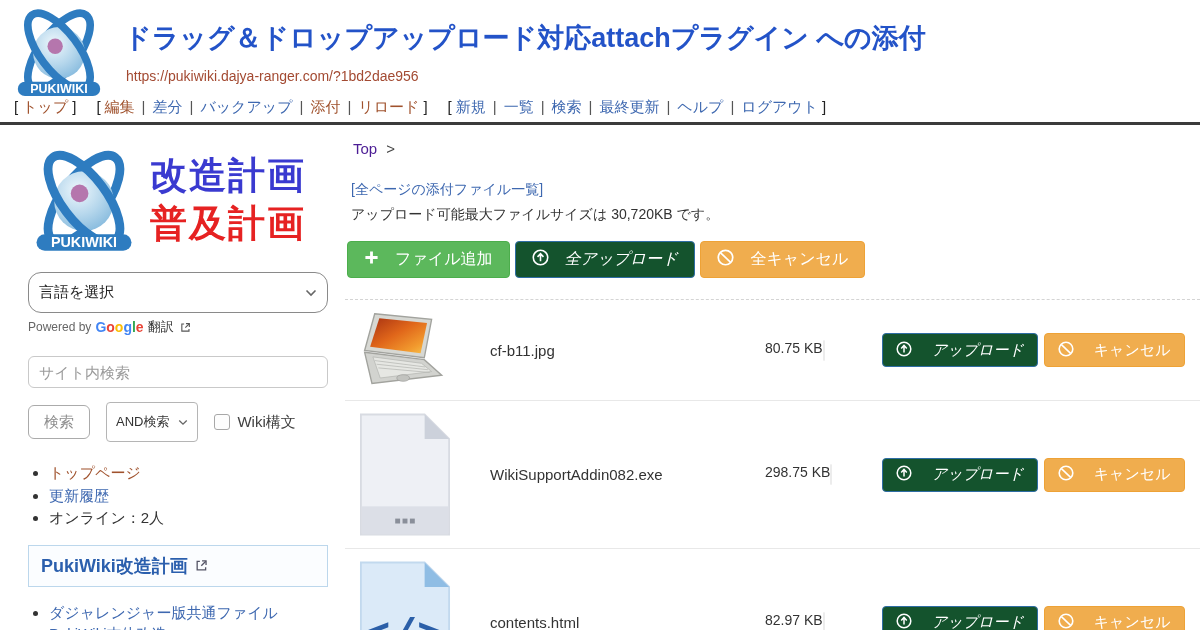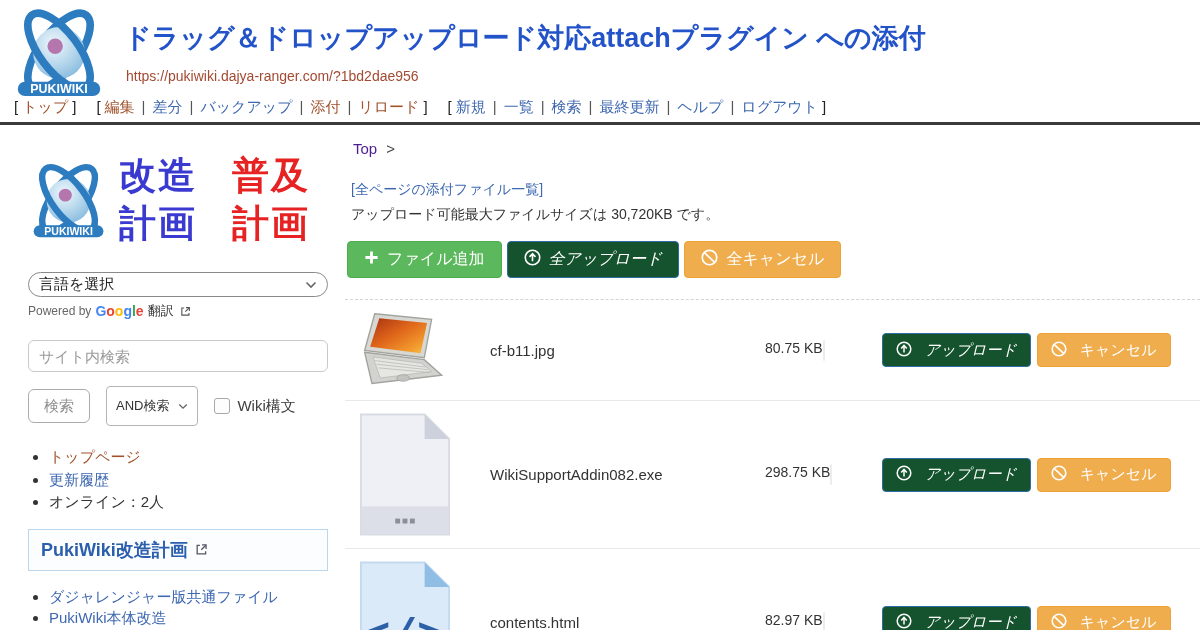--- a/index.html
+++ b/index.html
@@ -26,25 +26,25 @@
   .head-rule { position:absolute; left:0; right:0; top:122px; height:3px; background:#3b3b3b; }
 
   
   .cols { display:flex; }
   aside { width:345px; flex:0 0 345px; padding:12px 0 0 28px; }
   main  { flex:1; padding-top:6px; }
 
   
   .side-logo { display:flex; align-items:center; height:124px; }
   .side-logo svg.atom { width:112px; height:106px; }
-  .side-logo .slogan { margin-left:10px; display:flex; flex-direction:row; line-height:1.3; }
+  .side-logo .slogan { margin-left:10px; display:flex; flex-direction:column; line-height:1.3; }
   .slogan .l1 { font-size:37px; font-weight:bold; letter-spacing:2px; color:#3a3ad0; }
   .slogan .l2 { font-size:37px; font-weight:bold; letter-spacing:2px; color:#e62222; }
 
-  .fake-select { width:300px; height:25px; margin-top:10px; border:1px solid #8a8a8a;
+  .fake-select { width:300px; height:41px; margin-top:10px; border:1px solid #8a8a8a;
     border-radius:13px; background:#fff; display:flex; align-items:center;
     justify-content:space-between; padding:0 10px; font-size:15px; color:#222; }
   .chev { display:inline-flex; }
 
   .powered { margin-top:5px; display:flex; align-items:center; gap:4px;
     font-size:12px; color:#666; }
   .gword { font-weight:bold; font-size:14px; letter-spacing:0; }
   .gl0,.gl3 { color:#4285F4; } .gl1,.gl5 { color:#EA4335; }
   .gl2 { color:#FBBC05; } .gl4 { color:#34A853; }
   .trans { font-size:13px; color:#333; }
@@ -76,26 +76,26 @@
   
   .breadcrumb { margin:8px 0 0 8px; font-size:15px; display:flex; gap:9px; align-items:center; }
   .breadcrumb .root { color:#4c1d95; }
   .breadcrumb .sep  { color:#444; }
   .breadcrumb .page { color:#333; }
 
   .attach-link { display:inline-block; margin:24px 0 0 6px; font-size:14px; color:#3e68b0; }
   .note { margin:7px 0 0 6px; font-size:14px; color:#333; }
 
   .toolbar { margin:17px 0 0 2px; display:flex; gap:5px; }
-  .btn { display:inline-flex; align-items:center; gap:8px; color:#fff; font-size:16px;
+  .btn { display:inline-flex; align-items:center; gap:16px; color:#fff; font-size:16px;
     padding:0 16px; height:37px; border-radius:4px; border:1px solid transparent; cursor:pointer; }
   .btn-green  { background:#5cb85c; border-color:#4cae4c; }
   .btn-blue   { background:#14532d; border-color:#2e6da4;font-style:italic; }
   .btn-orange { background:#f0ad4e; border-color:#eea236; }
-  .btn-sm { height:34px; font-size:15px; padding:0 13px; gap:13px; }
+  .btn-sm { height:34px; font-size:15px; padding:0 13px; gap:20px; }
 
   .files { margin-top:21px; border-top:1px dashed #d4d4d4; }
   .file-row { display:flex; align-items:center; border-bottom:1px solid #e8e8e8; padding:11px 0; }
   .thumb-cell { width:100px; margin:0 35px 0 10px; display:flex; align-items:center; justify-content:center; }
   .fname { width:275px; font-size:15px; color:#333; word-break:break-all; }
   .sizecol { width:102px; margin-right:15px; display:flex; flex-direction:row; }
   .fsize { font-size:14px; color:#333; margin-bottom:4px; }
   .pbar { height:21px; background:#f5f5f5; border:1px solid #ececec; border-radius:4px;
     box-shadow:inset 0 1px 2px rgba(0,0,0,0.05); }
   .row-btns { display:flex; gap:6px; }

